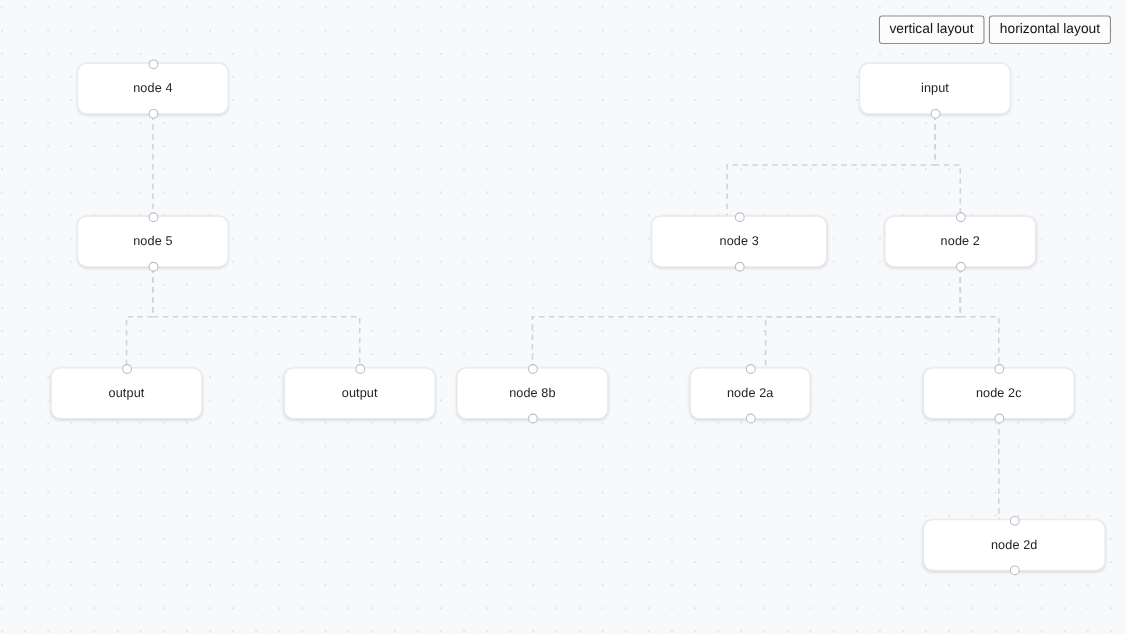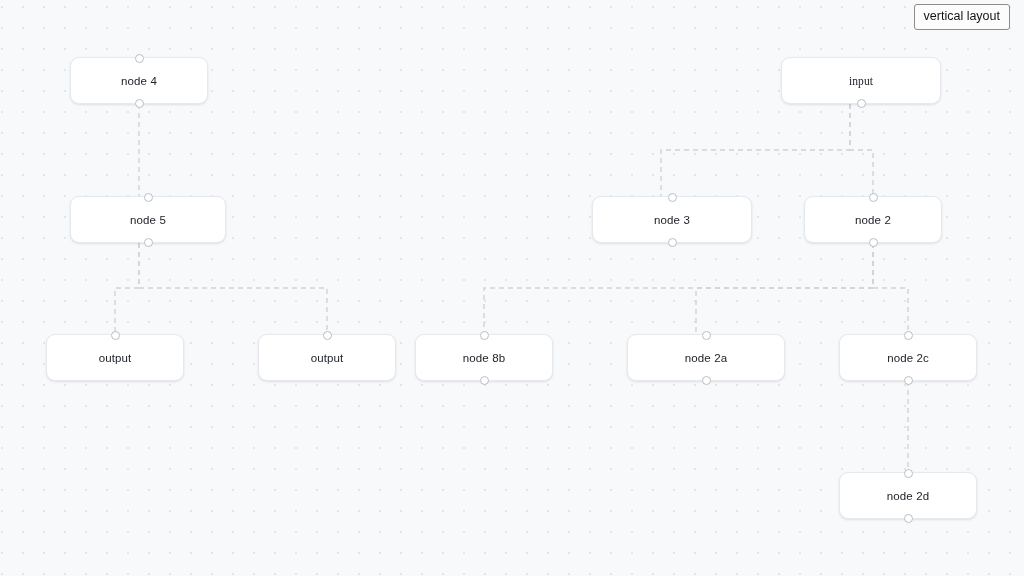--- a/index.html
+++ b/index.html
@@ -77,21 +77,21 @@
     margin-left: -4.5px;
     cursor: crosshair;
     z-index: 5;
   }
   .handle.top    { top: -4.5px; }
   .handle.bottom { bottom: -4.5px; }
 
   
   #toolbar {
     position: absolute;
-    top: 4px;
+    top: 14px;
     right: 14px;
     display: flex;
     gap: 4px;
     z-index: 20;
   }
   .layout-btn {
     font-family: "Liberation Sans", sans-serif;
     font-size: 12.5px;
     line-height: 1;
     color: #111418;
@@ -119,25 +119,25 @@
       <path d="M 873,243 L 873,288 L 908,288 L 908,334"></path>
       <path d="M 908,381 L 908,426 L 908,426 L 908,472"></path>
     </svg>
 
   <div id="nodes-layer">
       <div class="node" style="left: 70px; top: 57px; width: 138px; height: 47px;">
         <div class="handle top"></div>
         <span class="label">node 4</span>
         <div class="handle bottom"></div>
       </div>
-      <div class="node" style="left: 781px; top: 57px; width: 160px; height: 47px; font-family: Liberation Serif, serif;">
+      <div class="node" style="left: 781px; top: 57px; width: 138px; height: 47px;">
         <span class="label">input</span>
         <div class="handle bottom"></div>
       </div>
-      <div class="node" style="left: 70px; top: 196px; width: 156px; height: 47px;">
+      <div class="node" style="left: 70px; top: 196px; width: 138px; height: 47px;">
         <div class="handle top"></div>
         <span class="label">node 5</span>
         <div class="handle bottom"></div>
       </div>
       <div class="node" style="left: 592px; top: 196px; width: 160px; height: 47px;">
         <div class="handle top"></div>
         <span class="label">node 3</span>
         <div class="handle bottom"></div>
       </div>
       <div class="node" style="left: 804px; top: 196px; width: 138px; height: 47px;">
@@ -151,34 +151,35 @@
       </div>
       <div class="node" style="left: 258px; top: 334px; width: 138px; height: 47px;">
         <div class="handle top"></div>
         <span class="label">output</span>
       </div>
       <div class="node" style="left: 415px; top: 334px; width: 138px; height: 47px;">
         <div class="handle top"></div>
         <span class="label">node 8b</span>
         <div class="handle bottom"></div>
       </div>
-      <div class="node" style="left: 627px; top: 334px; width: 158px; height: 47px;">
+      <div class="node" style="left: 627px; top: 334px; width: 110px; height: 47px;">
         <div class="handle top"></div>
         <span class="label">node 2a</span>
         <div class="handle bottom"></div>
       </div>
       <div class="node" style="left: 839px; top: 334px; width: 138px; height: 47px;">
         <div class="handle top"></div>
         <span class="label">node 2c</span>
         <div class="handle bottom"></div>
       </div>
-      <div class="node" style="left: 839px; top: 472px; width: 138px; height: 47px;">
+      <div class="node" style="left: 839px; top: 472px; width: 166px; height: 47px;">
         <div class="handle top"></div>
         <span class="label">node 2d</span>
         <div class="handle bottom"></div>
       </div>
     </div>
 
   <div id="toolbar">
       <button class="layout-btn">vertical layout</button>
+      <button class="layout-btn">horizontal layout</button>
     </div>
 
 </div>
 
 </body></html>

